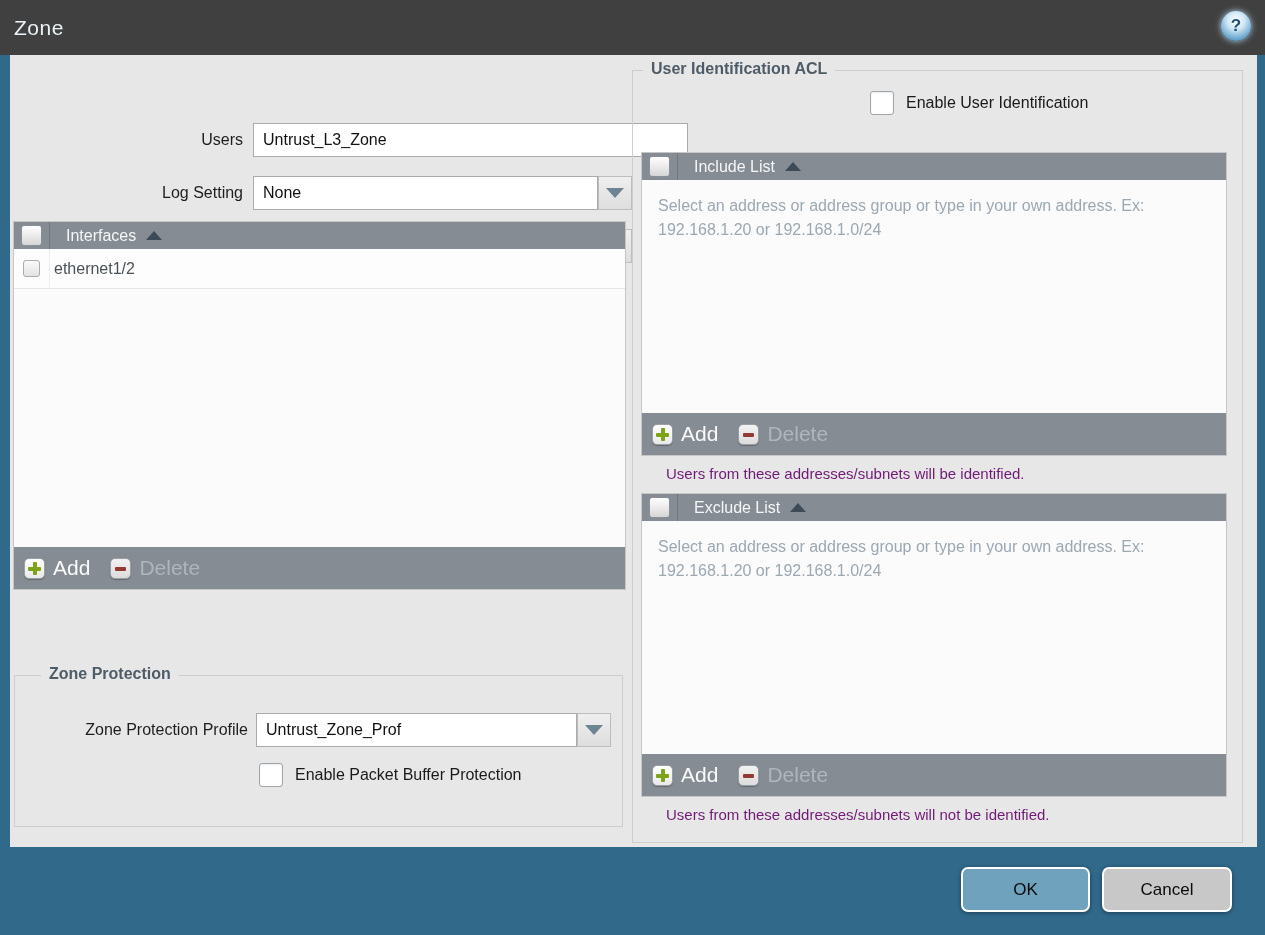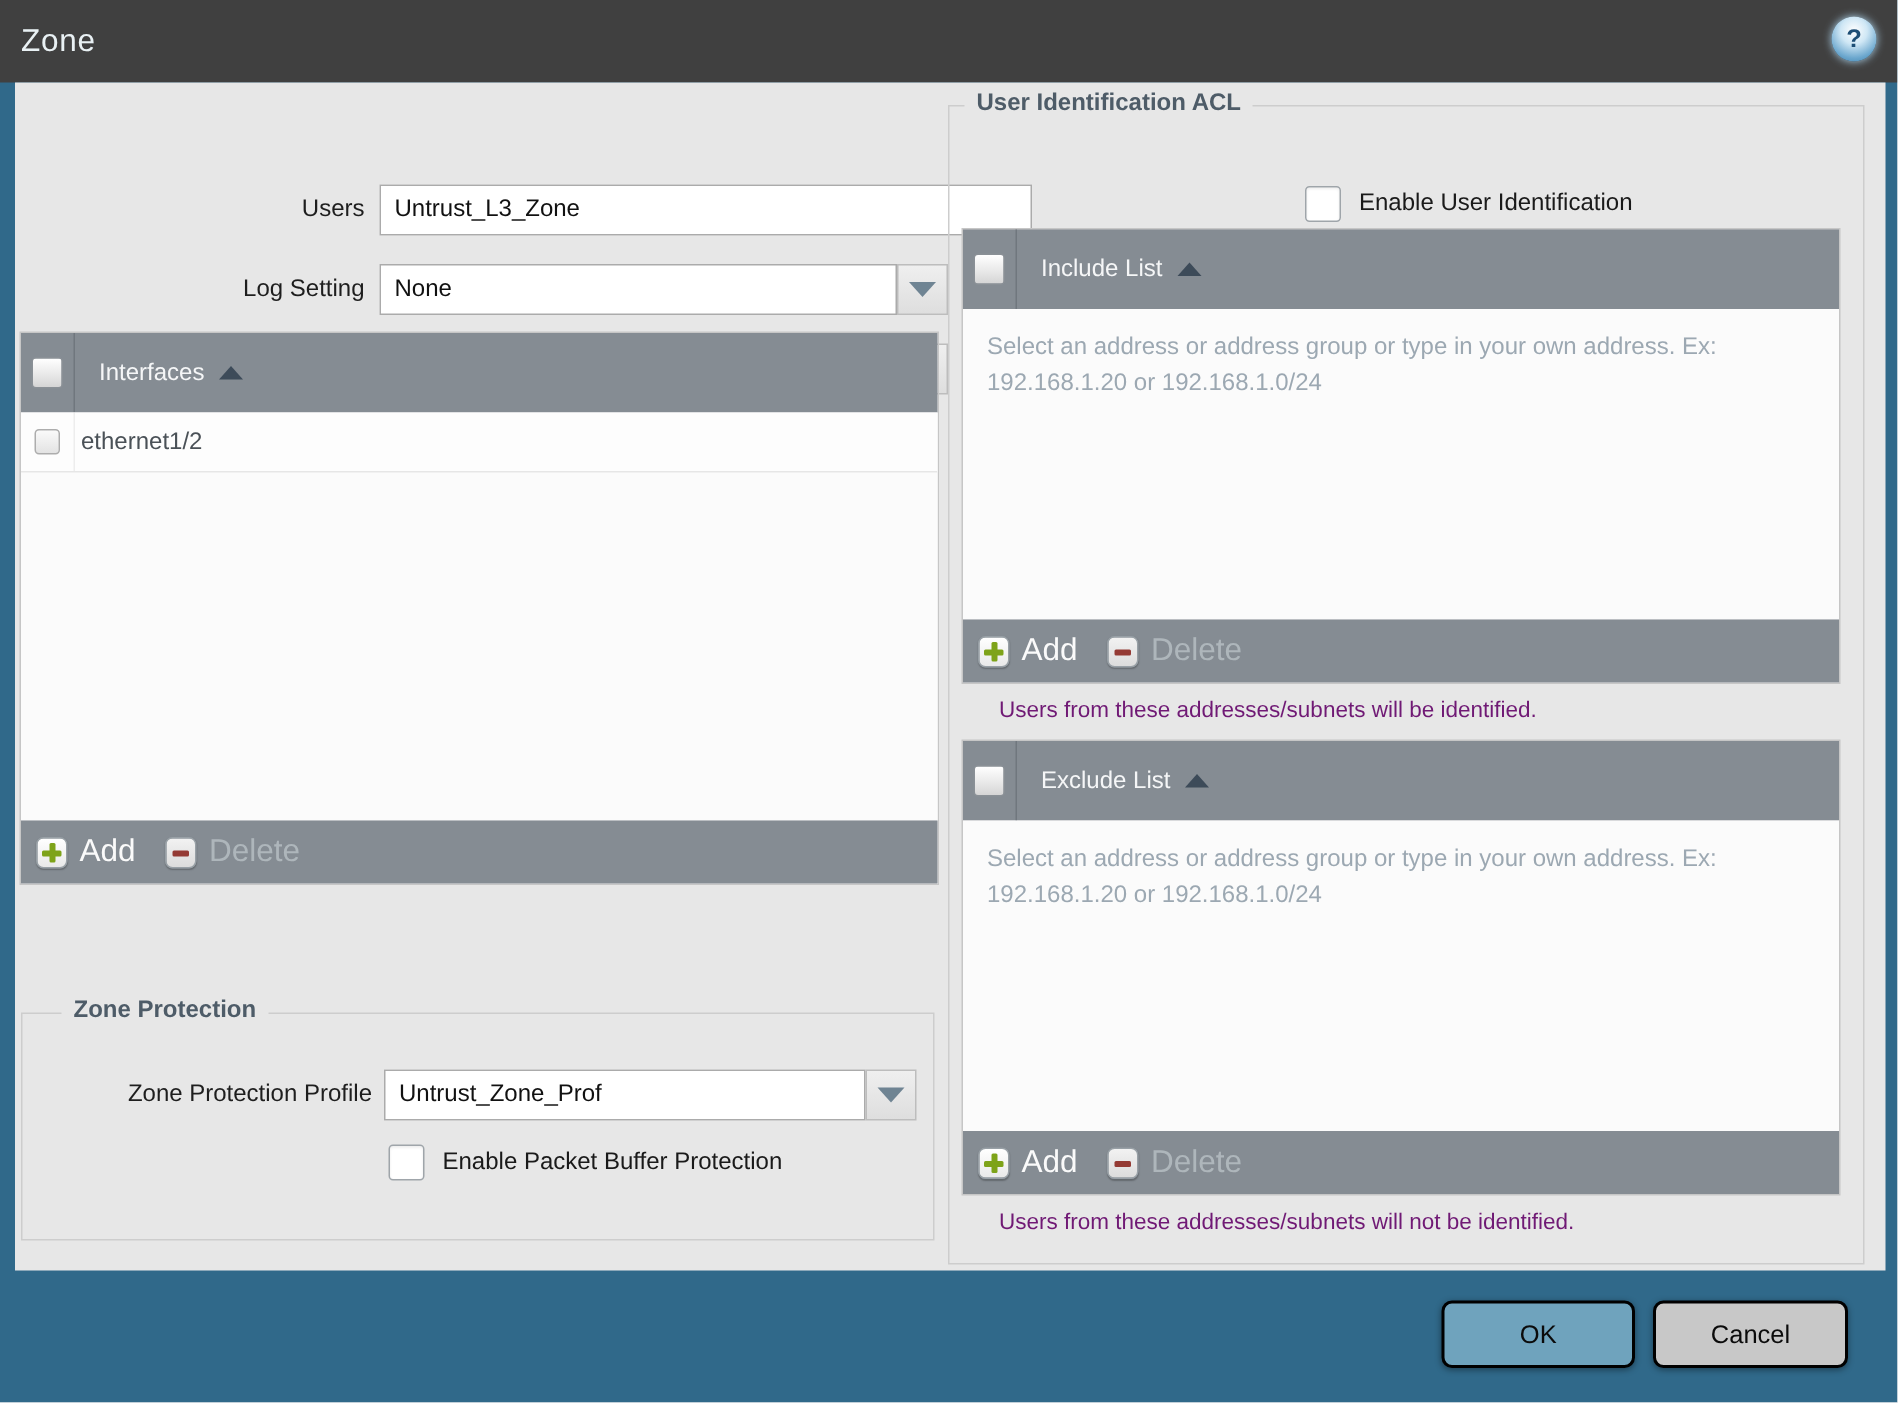--- a/index.html
+++ b/index.html
@@ -22,21 +22,21 @@
   .lbl { position:absolute; text-align:right; font-size:16px; color:#1E1E1E; }
   .txt-input { position:absolute; height:34px; border:1px solid #ABABAB; background:#fff;
     font-family:"Liberation Sans", sans-serif; font-size:16px; color:#111; padding:0 9px; }
   .dd-btn { position:absolute; width:34px; height:34px; background:linear-gradient(#EFEFEF,#DEDEDE);
     border:1px solid #BDBDBD; display:flex; align-items:center; justify-content:center; cursor:pointer; }
   .tri-down { width:0; height:0; border-left:9px solid transparent; border-right:9px solid transparent; border-top:10px solid #6F8493; }
   .tri-up { width:0; height:0; border-left:8px solid transparent; border-right:8px solid transparent; border-bottom:9px solid #3D4B59; margin-left:10px; }
 
   
   .tbl { position:absolute; display:flex; flex-direction:column; box-shadow:0 0 0 1px #C6C6C6; }
-  .tbl-head { height:53px; background:#858C93; display:flex; align-items:center; color:#F5F6F7; font-size:16px; flex:none; }
+  .tbl-head { height:27px; background:#858C93; display:flex; align-items:center; color:#F5F6F7; font-size:16px; flex:none; }
   .head-cb-cell { width:36px; height:100%; display:flex; align-items:center; justify-content:center; border-right:1px solid #70777E; flex:none; }
   .head-label { margin-left:16px; }
   .tbl-body { flex:1; background:#FBFBFB; overflow:hidden; }
   .tbl-foot { height:42px; background:#858C93; display:flex; align-items:center; padding-left:10px; gap:20px; flex:none; }
 
   .cb-lg { width:21px; height:21px; border-radius:3px; border:1px solid #8A9096;
     background:linear-gradient(180deg,#ffffff 0%,#e7e7e7 60%,#d5d5d5 100%); cursor:pointer; }
   .cb-sm { width:17px; height:17px; border-radius:3px; border:1px solid #ADADAD;
     background:linear-gradient(180deg,#fafafa,#e3e3e3); cursor:pointer; }
   .cb-form { width:24px; height:24px; background:#fff; border:1px solid #9FA5AA; border-radius:3px;
@@ -60,21 +60,21 @@
   .caption { position:absolute; font-size:15px; color:#701a75;margin-left:24px; }
 
   
   .fs { position:absolute; border:1px solid #CDCDCD; }
   .fs-legend { position:absolute; top:-11px; background:#E7E7E7; padding:0 8px; font-size:16px; font-weight:bold; color:#4E5C68; white-space:nowrap; }
 
   .form-cb-row { position:absolute; display:flex; align-items:center; }
   .form-cb-label { margin-left:12px; font-size:16px; color:#1A1A1A; }
 
   
-  .btn { position:absolute; height:45px; border:2px solid #000000; border-radius:7px;
+  .btn { position:absolute; height:45px; border:2px solid #ffffff; border-radius:7px;
     font-family:"Liberation Sans", sans-serif; font-size:17px; color:#0B0B0B;
     box-shadow:0 1px 4px rgba(0,0,0,0.4); cursor:pointer; }
   .btn-ok { left:951px; top:812px; width:139px; background:#6FA3BD; }
   .btn-cancel { left:1092px; top:812px; width:140px; background:#C8C8C8; }
   
   #app > .btn-ok { left:961px; top:867px; width:129px; }
   #app > .btn-cancel { left:1102px; top:867px; width:130px; }
 </style>
 </head>
 <body>
@@ -143,21 +143,21 @@
     </div>
     <div class="form-cb-row" style="left:249px; top:708px;">
       <div class="cb-form"></div>
       <span class="form-cb-label">Enable Packet Buffer Protection</span>
     </div>
 
     <div class="fs" style="left:622px; top:15px; width:611px; height:773px;">
       <span class="fs-legend" style="left:10px;">User Identification ACL</span>
     </div>
 
-    <div class="form-cb-row" style="left:860px; top:69px;">
+    <div class="form-cb-row" style="left:860px; top:36px;">
       <div class="cb-form"></div>
       <span class="form-cb-label">Enable User Identification</span>
     </div>
 
     <div class="tbl" style="left:632px; top:98px; width:584px; height:302px;">
       <div class="tbl-head">
         <div class="head-cb-cell">
           <div class="cb-lg"></div>
         </div>
         <span class="head-label">Include List</span>

